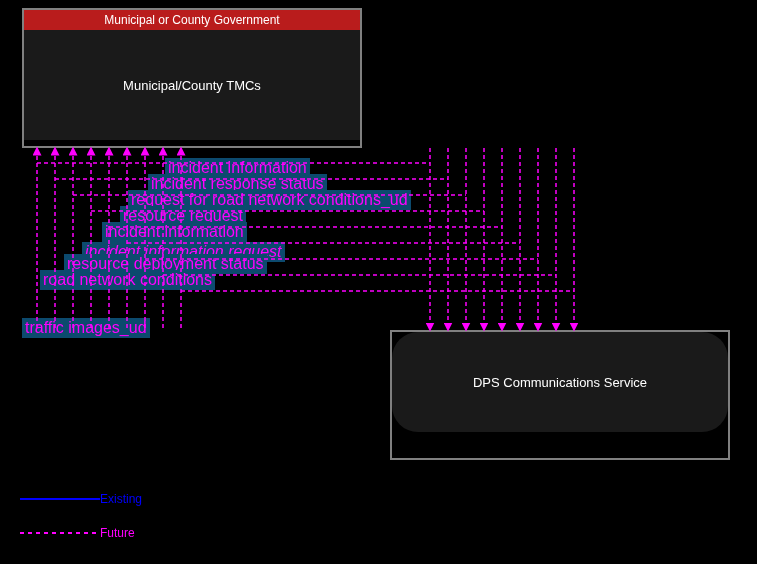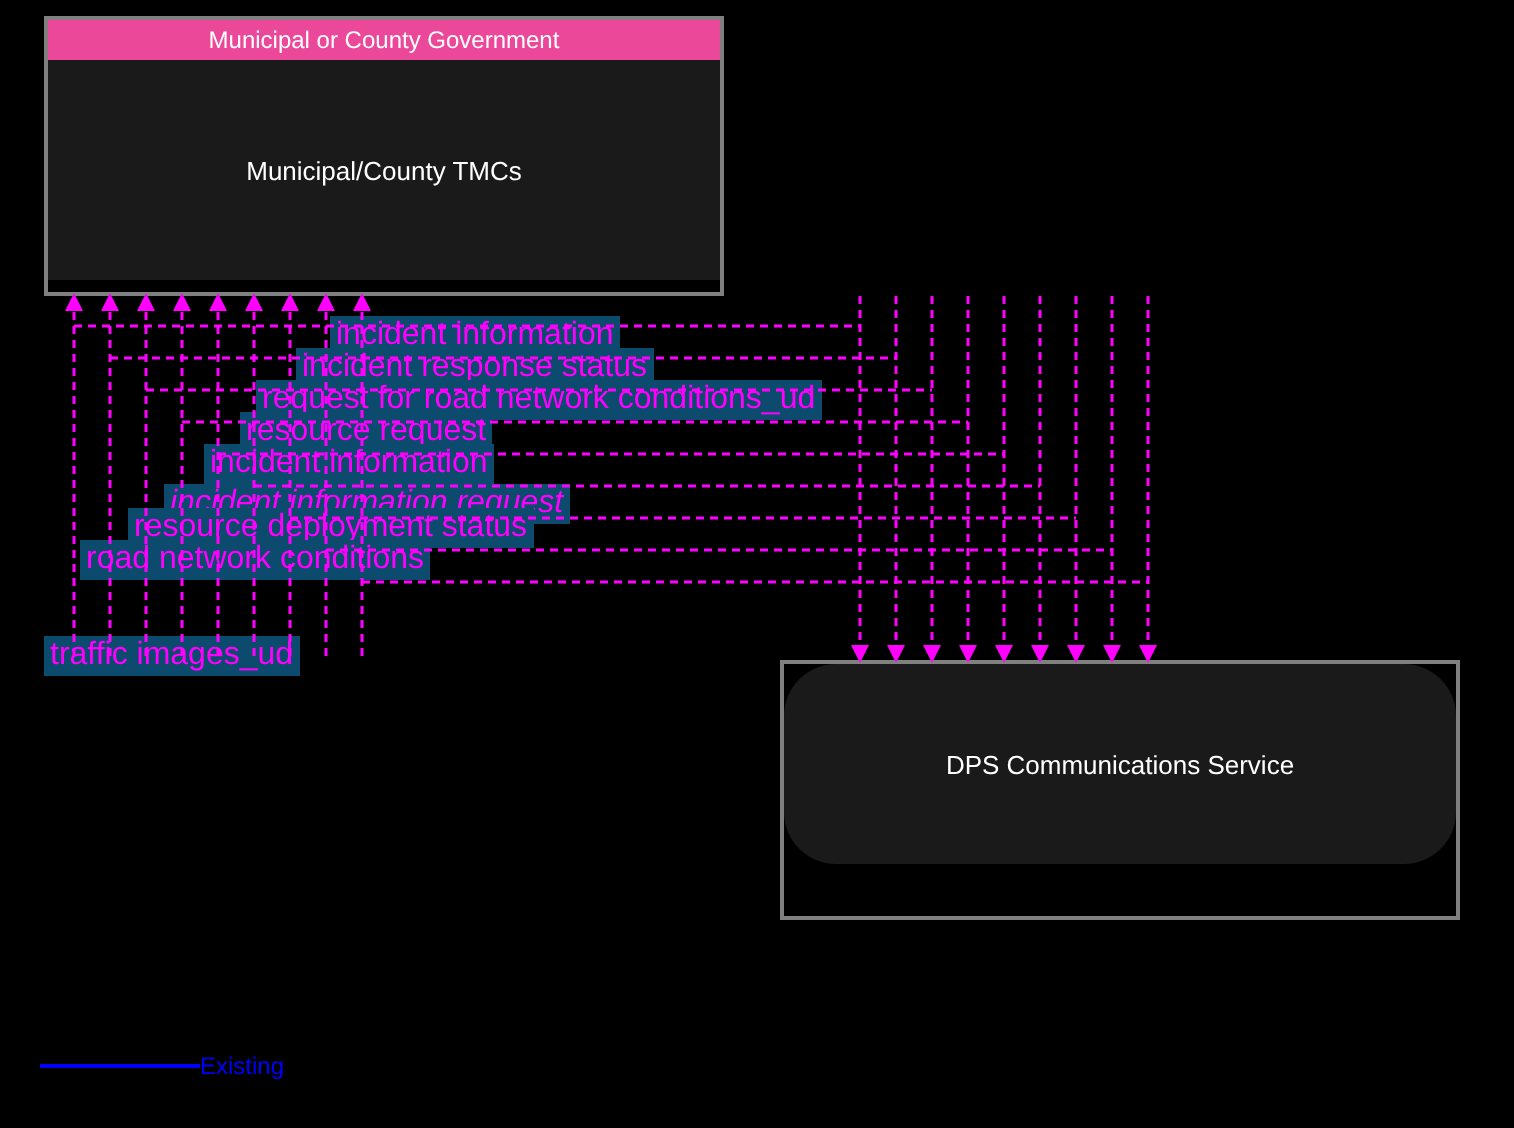--- a/index.html
+++ b/index.html
@@ -11,21 +11,21 @@
       font-family: Arial, sans-serif;
       position: relative;
     }
 
     
     .node-box {
       position: absolute;
       border: 2px solid #808080;
     }
     .node-header {
-      background: #ec4899;
+      background: #b91c1c;
       color: #fff;
       text-align: center;
       font-size: 12px;
       padding: 3px 5px;
     }
     .node-body {
       background: #1a1a1a;
       color: #fff;
       text-align: center;
       font-size: 13px;
@@ -133,13 +133,19 @@
   <line x1="181" y1="291" x2="574" y2="291" stroke="#ff00ff" stroke-width="1.5" stroke-dasharray="4,3"></line>
 </svg>
 
 <div class="legend">
   <div class="legend-item">
     <svg width="80" height="4">
       <line x1="0" y1="2" x2="80" y2="2" stroke="#0000ff" stroke-width="2"></line>
     </svg>
     <span class="legend-label" style="color:#0000ff;">Existing</span>
   </div>
+  <div class="legend-item">
+    <svg width="80" height="4">
+      <line x1="0" y1="2" x2="80" y2="2" stroke="#ff00ff" stroke-width="2" stroke-dasharray="4,4"></line>
+    </svg>
+    <span class="legend-label" style="color:#ff00ff;">Future</span>
+  </div>
 </div>
 
 </body></html>

